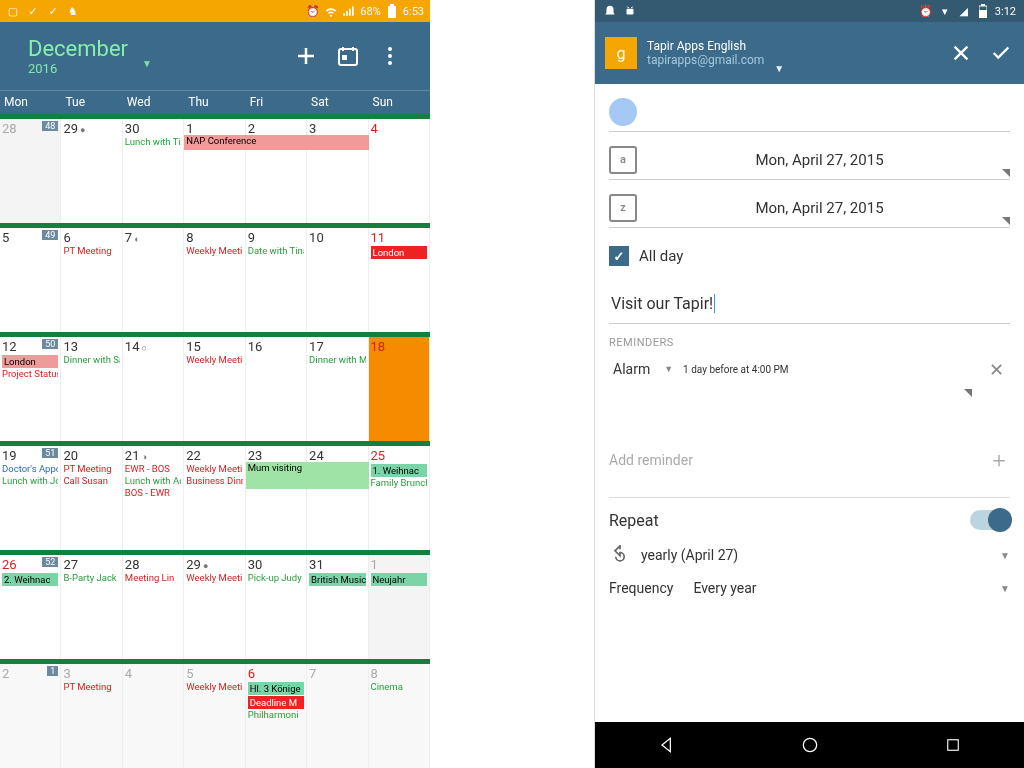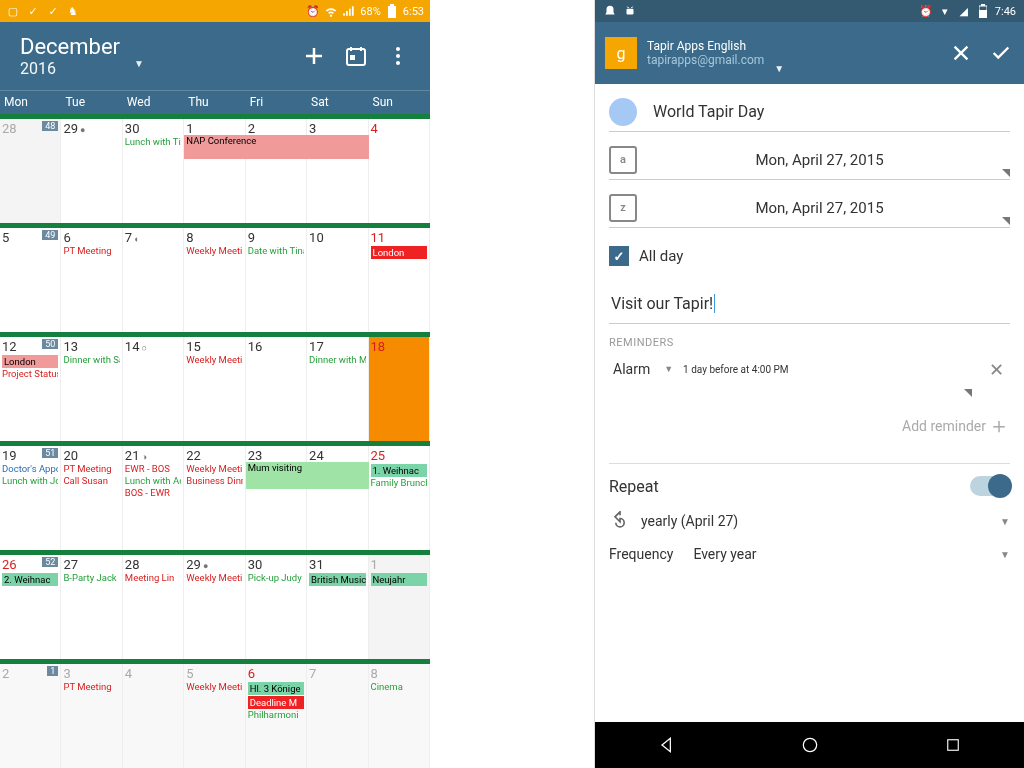--- a/index.html
+++ b/index.html
@@ -17,25 +17,25 @@
 
   
   .statusbar-l {
     height: 22px; background: #f6a600; color: #fff; font-size: 11px;
     display: flex; align-items: center; padding: 0 6px;
   }
   .statusbar-l .sb-left { display: flex; gap: 6px; }
   .statusbar-l .sb-right { margin-left: auto; display: flex; align-items: center; gap: 4px; }
   .sb-ic { width: 14px; height: 14px; display:inline-flex; align-items:center; justify-content:center;}
   .header-l {
-    height: 68px; background: #3b6a8a; color: #ffffff; display: flex; align-items: center; padding: 0 20px;
+    height: 68px; background: #3b6a8a; color: #86efac; display: flex; align-items: center; padding: 0 28px;
   }
   .header-l .title-block { display: flex; flex-direction: column; }
   .header-l .month { font-size: 22px; font-weight: 400; }
-  .header-l .year { font-size: 16px; opacity: .95; }
+  .header-l .year { font-size: 13px; opacity: .95; }
   .chev { margin-left: 14px; margin-top:14px; font-size: 10px; opacity: .9;}
   .header-l .right { margin-left: auto; display: flex; align-items: center; gap: 18px; }
   .hicon { width: 24px; height: 24px; display:flex;align-items:center;justify-content:center; }
   .dots { display:flex; flex-direction:column; gap:3px; }
   .dots span{width:4px;height:4px;background:#fff;border-radius:50%;}
 
   .dayrow { height: 24px; background: #3b6a8a; color: #fff; display: flex; font-size: 12px; border-top:1px solid rgba(255,255,255,.2);}
   .dayrow div { flex:1; padding:4px 4px 0; }
 
   .grid { flex:1; display:flex; flex-direction:column; background:#fff; }
@@ -50,21 +50,21 @@
   .ev { font-size:9.5px; line-height:1.15; margin-top:1px; white-space:nowrap; overflow:hidden; text-overflow:clip;}
   .ev.g{color:#27a03c;} .ev.r{color:#d82020;} .ev.b{color:#2a6db5;}
   .bar { font-size:9.5px; color:#000; padding:1px 2px; margin-top:1px; white-space:nowrap; overflow:hidden;}
   .bar.pink{ background:#f09a9a; }
   .bar.redfull{ background:#e22; color:#fff; }
   .bar.redfull::after{content:"";position:absolute;right:-6px;top:0;border-top:7px solid transparent;border-bottom:7px solid transparent;border-left:6px solid #e22;}
   .bar.teal{ background:#7bd4a8; }
   .week6 .cell{ background:#f8f8f8; }
   .week6 { box-shadow: 0 -3px 6px rgba(0,0,0,.08) inset; }
   .block-orange{ position:absolute; inset:0; background:#f68b00; }
-  .span3 { position:absolute; top:16px; left:0; right:0; height:24px; background:#f09a9a; font-size:9.5px; padding:0 2px;}
+  .span3 { position:absolute; top:16px; left:0; right:0; height:15px; background:#f09a9a; font-size:9.5px; padding:0 2px;}
 
   
   .statusbar-r {
     height: 22px; background: #345a72; color: #fff; font-size: 11px;
     display:flex; align-items:center; padding:0 8px;
   }
   .statusbar-r .sb-left{display:flex;gap:6px;}
   .statusbar-r .sb-right{margin-left:auto;display:flex;align-items:center;gap:5px;}
   .header-r {
     height: 62px; background: #3b6a8a; color:#fff; display:flex; align-items:center; padding:0 10px; gap:10px;
@@ -84,21 +84,21 @@
   .date-ic{width:28px;height:28px;flex-shrink:0;display:flex;align-items:center;justify-content:center;font-size:11px;border:2px solid #888;border-radius:3px;color:#888;font-weight:600;}
   .date-val{flex:1;text-align:center;font-size:15px;padding:6px 0;}
   .tri{width:0;height:0;border-left:8px solid transparent;border-top:8px solid #777;align-self:flex-end;margin-bottom:2px;}
   .chk{width:20px;height:20px;border:2px solid #3b6a8a;display:flex;align-items:center;justify-content:center;color:#3b6a8a;font-size:13px;font-weight:bold;background:#3b6a8a;}
   .chk::after{content:"✓";color:#fff;}
   .section-lbl{font-size:11px;color:#999;letter-spacing:.5px;margin-top:4px;}
   .reminder-row{display:flex;align-items:center;gap:10px;}
   .reminder-row .type{font-size:14px;padding:4px;}
   .reminder-row .when{flex:1;font-size:10px;}
   .reminder-row .x{font-size:18px;color:#888;padding:0 6px;}
-  .add-rem{display:flex;justify-content:flex-end;align-items:center;gap:2px;color:#aaa;font-size:14px;padding:4px 0 10px;}
+  .add-rem{display:flex;justify-content:space-between;align-items:center;gap:12px;color:#aaa;font-size:14px;padding:4px 0 10px;margin-top:34px;}
   .plus{font-size:22px;color:#aaa;}
   .divider{height:1px;background:#ddd;margin:4px 0;}
   .repeat-row{display:flex;align-items:center;gap:10px;justify-content:space-between;}
   .toggle{width:40px;height:20px;background:#bcd4e0;border-radius:10px;position:relative;margin-left:auto;}
   .toggle .knob{position:absolute;right:-2px;top:-2px;width:24px;height:24px;background:#3b6a8a;border-radius:50%;}
   .undo-ic{width:22px;height:22px;display:flex;align-items:center;justify-content:center;}
   .freq-row{display:flex;align-items:center;gap:20px;font-size:14px;}
   .navbar{height:46px;background:#000;display:flex;align-items:center;justify-content:space-around;color:#fff;}
   .nav-ic{width:22px;height:22px;display:flex;align-items:center;justify-content:center;}
   .cursor{border-right:1.5px solid #3b99d8;padding-right:1px;}
@@ -261,21 +261,21 @@
       <span class="sb-ic">⏰</span>
       <span class="sb-ic">▾</span>
       <span class="sb-ic">◢</span>
       <span class="sb-ic">
         <svg width="8" height="14" viewBox="0 0 8 14">
             <rect x="0" y="2" width="8" height="12" fill="none" stroke="#fff"></rect>
             <rect x="0" y="6" width="8" height="8" fill="#fff"></rect>
             <rect x="2" y="0" width="4" height="2" fill="#fff"></rect>
           </svg>
       </span>
-      <span>7:46</span>
+      <span>3:12</span>
     </div>
   </div>
 
   <div class="header-r">
     <div class="avatar">g</div>
     <div>
       <div class="acct-title">Tapir Apps English</div>
       <div class="acct-email">tapirapps@gmail.com</div>
     </div>
     <span class="chev2">▼</span>
@@ -289,21 +289,20 @@
         <svg width="26" height="22" viewBox="0 0 24 24">
             <path stroke="#fff" stroke-width="2.5" fill="none" d="M4 12l5 5L20 6"></path>
           </svg>
       </span>
     </div>
   </div>
 
   <div class="form">
     <div class="frow">
       <div class="circ"></div>
-      <div class="field">World Tapir Day</div>
     </div>
 
     <div class="frow">
       <div class="date-ic">a</div>
       <div class="date-val">Mon, April 27, 2015</div>
       <div class="tri"></div>
     </div>
     <div class="frow">
       <div class="date-ic">z</div>
       <div class="date-val">Mon, April 27, 2015</div>

